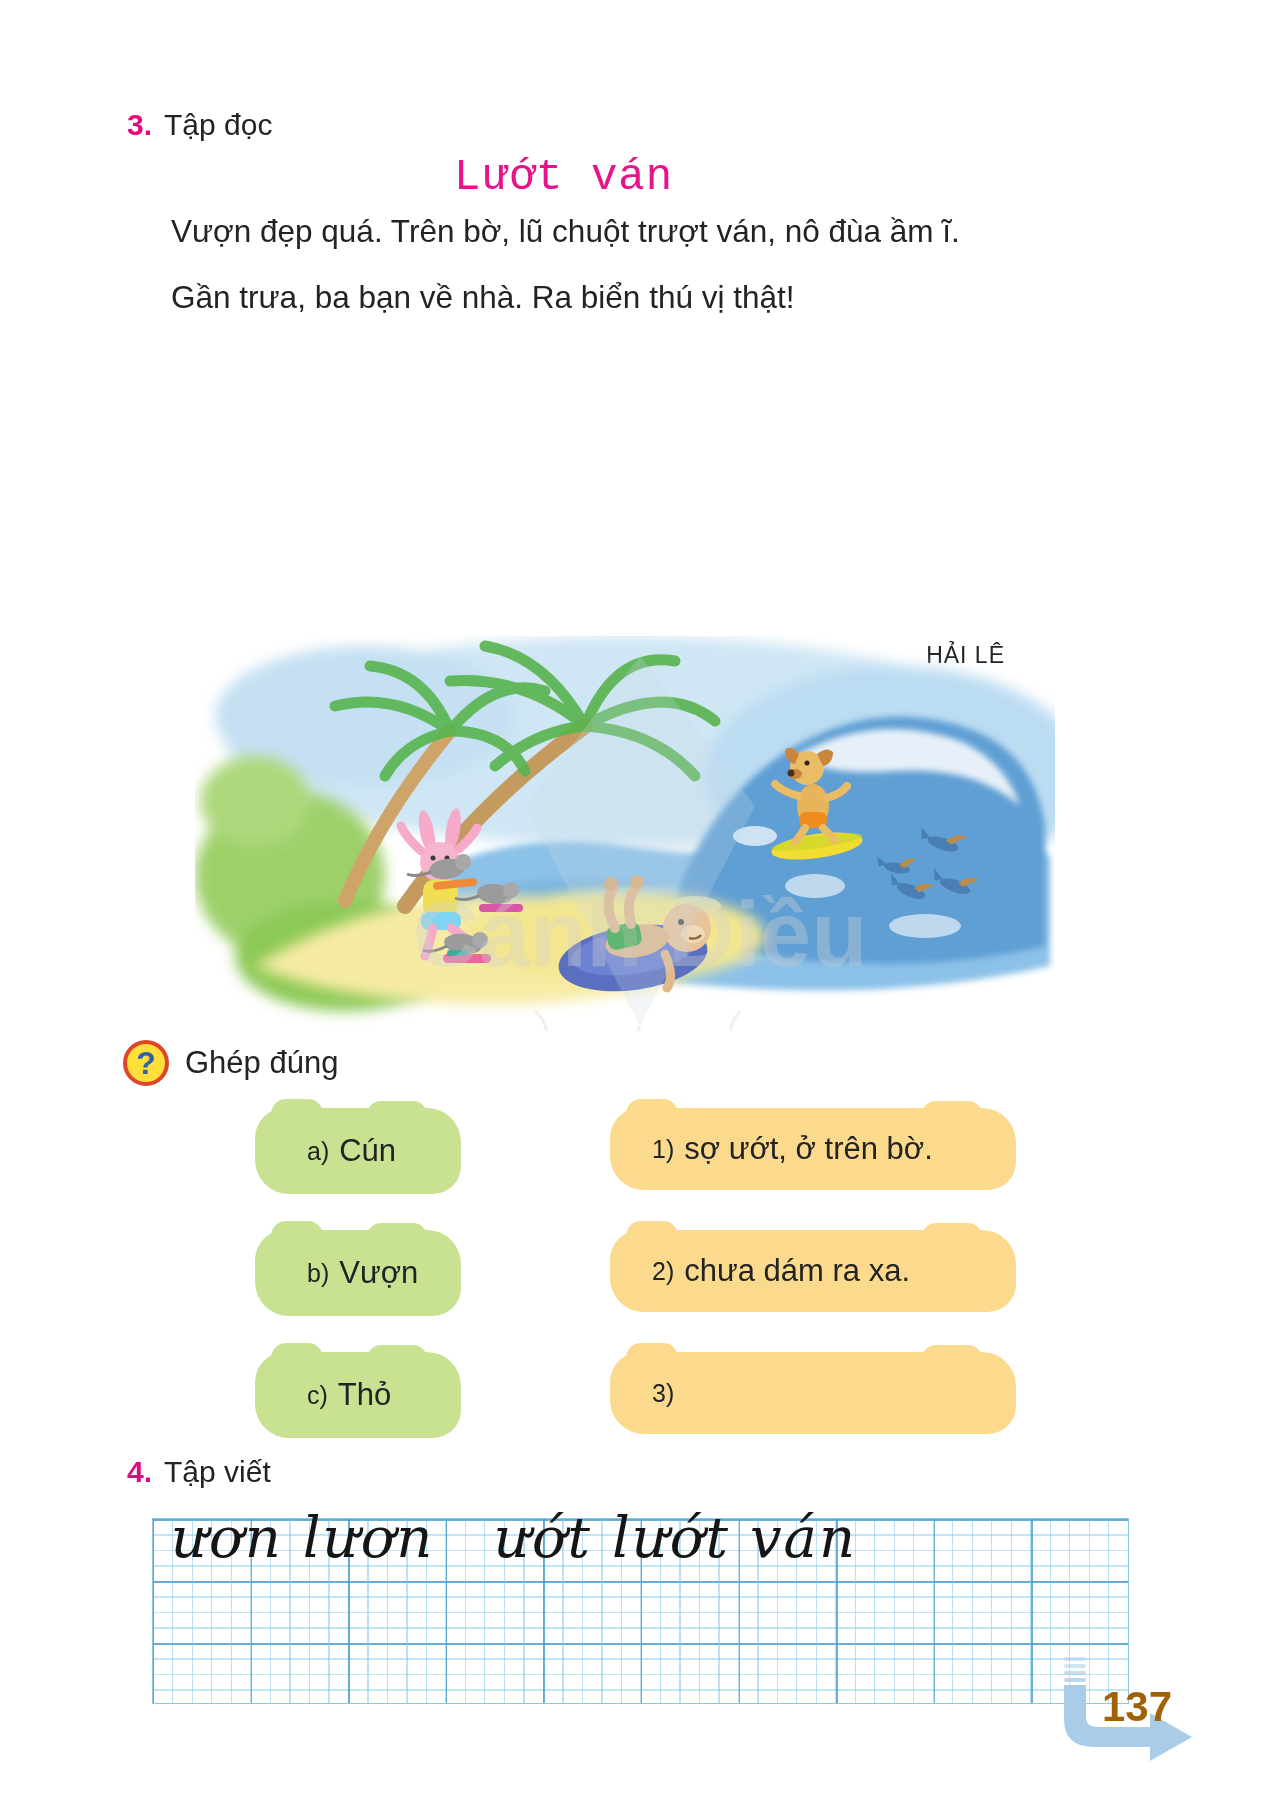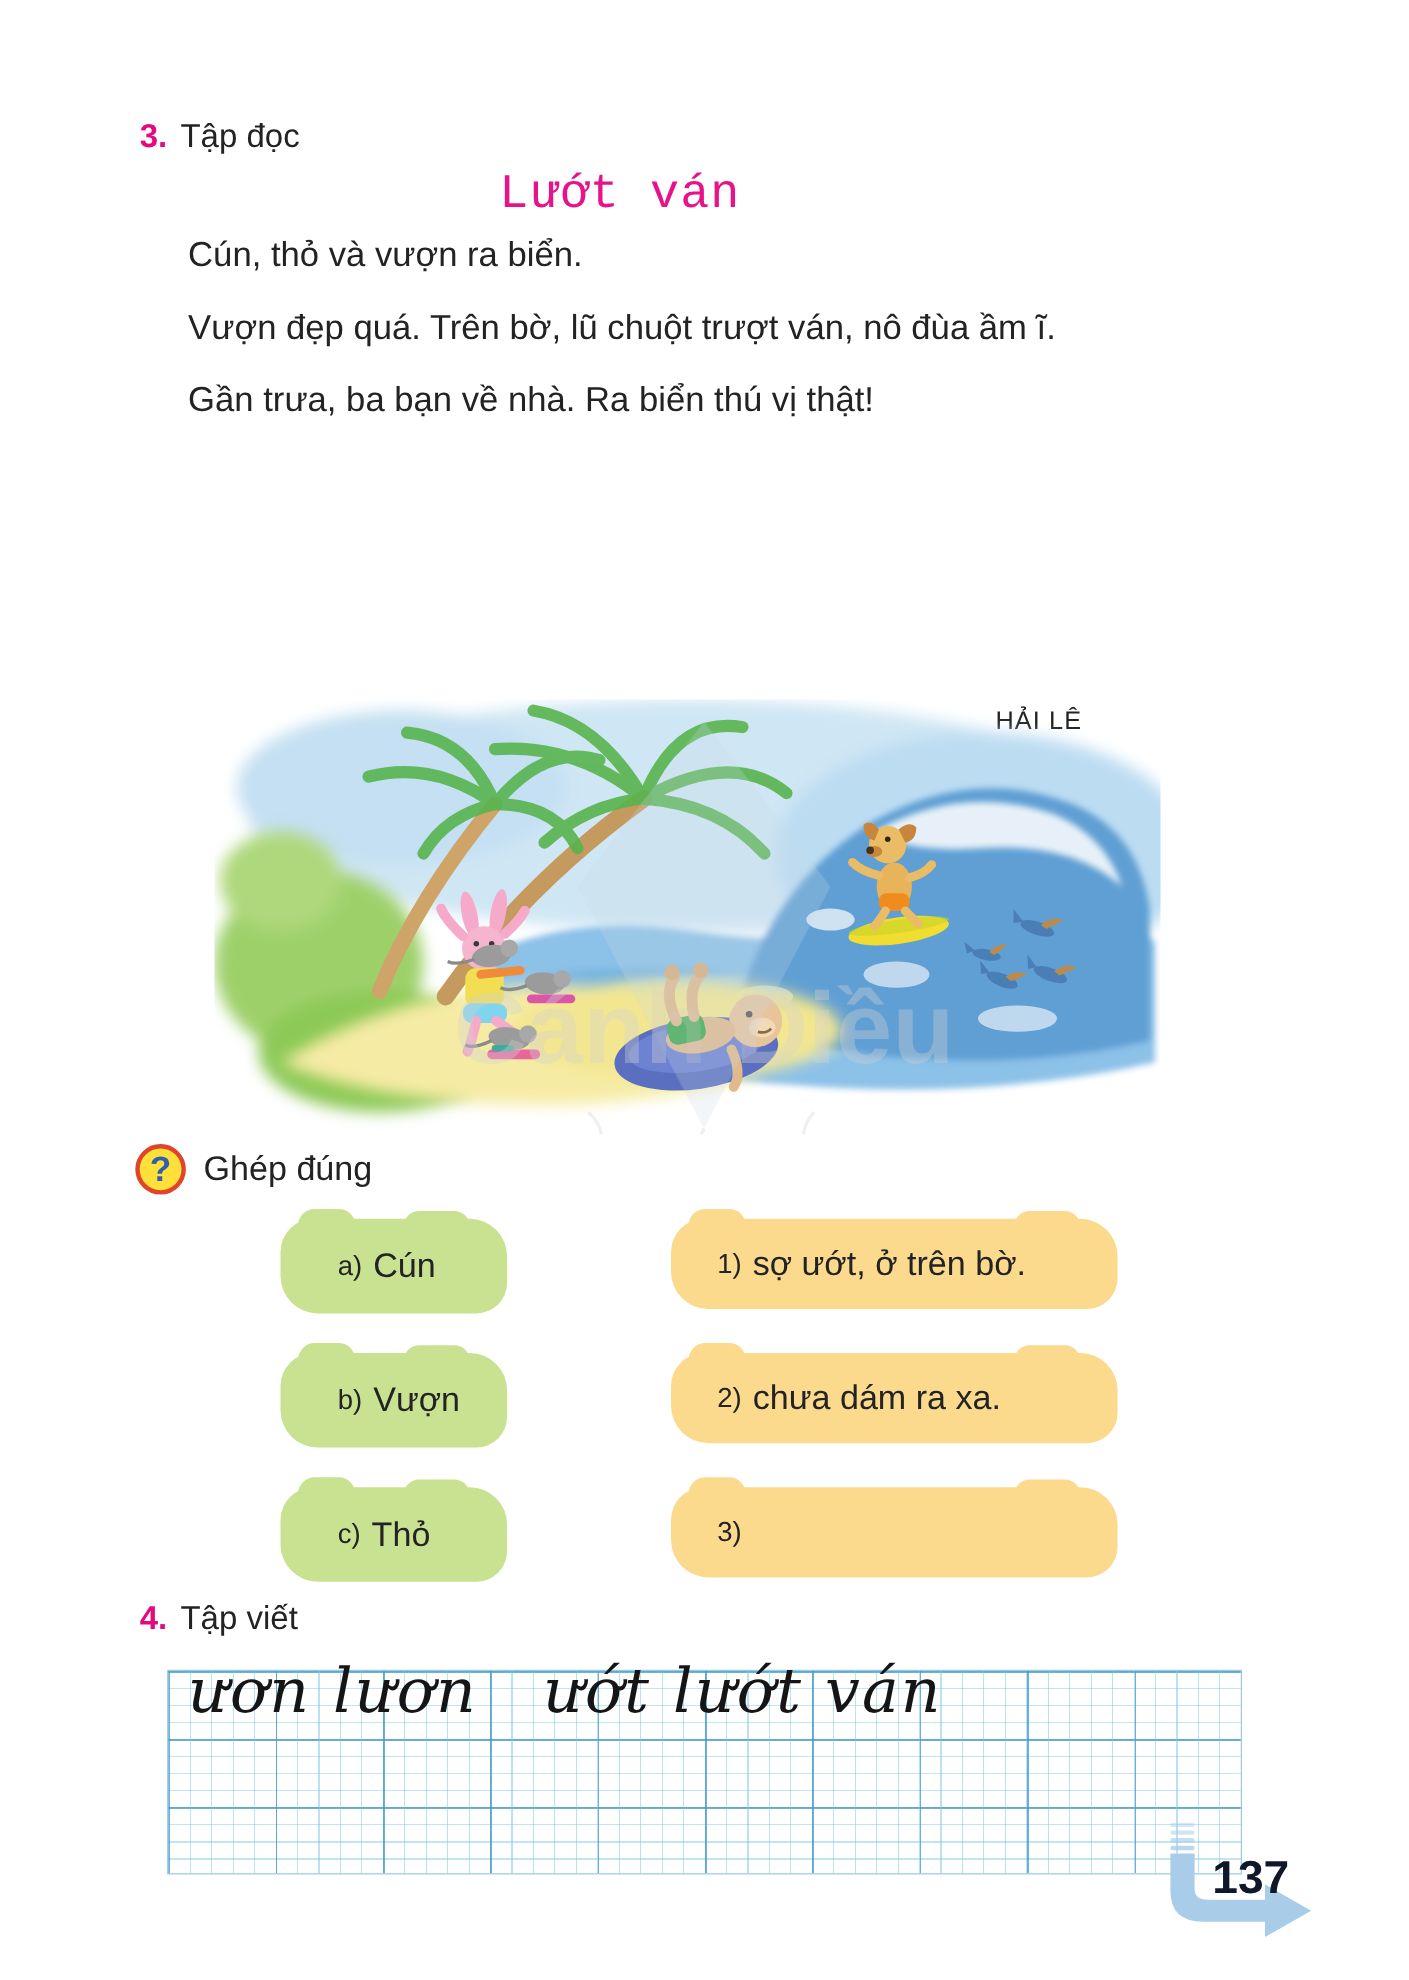--- a/index.html
+++ b/index.html
@@ -20,21 +20,21 @@
     position:absolute; left:127px; top:152px; width:873px;
     text-align:center; font-size:44px; color:#e6138a; letter-spacing:1px;font-family:Liberation Mono, monospace;
   }
   .body-text {
     position:absolute; left:127px; top:198px; width:877px;
     font-size:31.5px; line-height:66px; text-align:justify;
   }
   .body-text p { text-indent:44px; }
   .author {
     position:absolute; left:905px; top:642px; width:100px;
-    font-size:23px; letter-spacing:1px; text-align:left;
+    font-size:23px; letter-spacing:1px; text-align:right;
   }
 
   
   .illustration { position:absolute; left:195px; top:636px; width:860px; height:395px; }
 
   
   .exercise-head { position:absolute; left:123px; top:1040px; display:flex; align-items:center; }
   .q-icon {
     width:46px; height:46px; border-radius:50%;
     background:#ffdf3a; border:4px solid #e0452a;
@@ -75,36 +75,35 @@
   .script {
     position:absolute; left:18px; top:-14px; white-space:pre;
     font-family:"DejaVu Serif", serif; font-style:italic;
     font-size:56px; color:#151515; letter-spacing:2px;
   }
 
   
   .page-footer { position:absolute; left:1052px; top:1655px; width:160px; height:125px; }
   .page-number {
     position:absolute; left:50px; top:28px;
-    font-size:42px; font-weight:bold; color:#0f172a;
+    font-size:42px; font-weight:bold; color:#a16207;
   }
 </style>
 </head>
 <body>
 
 <div class="page">
 
   <div class="sec-head" id="sec3">
     <span class="sec-num">3.</span><span class="sec-label">Tập đọc</span>
   </div>
 
   <div class="lesson-title">Lướt ván</div>
 
   <div class="body-text">
-    <p>Cún, thỏ và vượn ra biển.</p>
     <p>Vượn đẹp quá. Trên bờ, lũ chuột trượt ván, nô đùa ầm ĩ.</p>
     <p>Gần trưa, ba bạn về nhà. Ra biển thú vị thật!</p>
   </div>
 
   <div class="author">HẢI LÊ</div>
 
   <div class="illustration">
     <svg width="860" height="395" viewBox="0 0 860 395" xmlns="http://www.w3.org/2000/svg">
       <defs>
         <filter id="soft" x="-30%" y="-30%" width="160%" height="160%">

